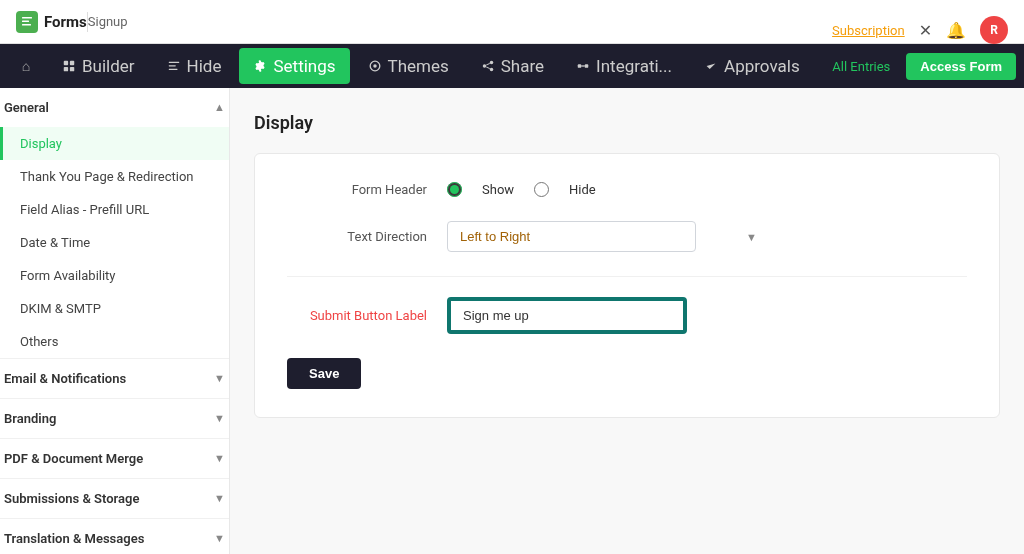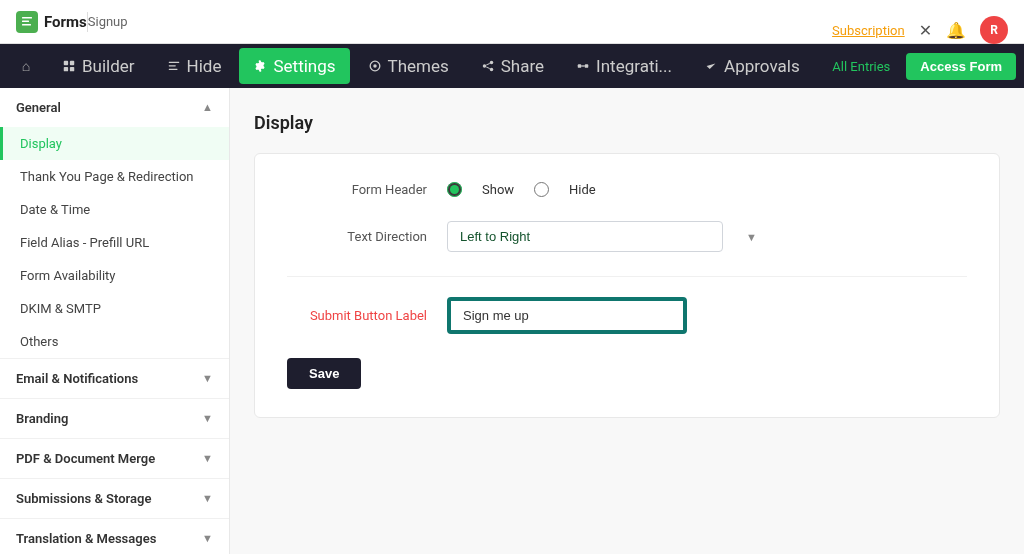--- a/index.html
+++ b/index.html
@@ -39,21 +39,21 @@
     .access-form-btn { background: #22c55e; color: white; border: none; border-radius: 4px; padding: 6px 14px; font-size: 13px; font-weight: 600; cursor: pointer; }
 
     
     .main-layout { display: flex; height: calc(554px - 88px); overflow: hidden; }
 
     
     .sidebar { width: 230px; background: #fff; border-right: 1px solid #e8e8e8; overflow-y: auto; flex-shrink: 0; }
     .sidebar-section { border-bottom: 1px solid #f0f0f0; }
     .sidebar-section-header {
       display: flex; align-items: center; justify-content: space-between;
-      padding: 12px 16px; font-size: 13px; font-weight: 600; color: #333; cursor: pointer; text-align: right;
+      padding: 12px 4px; font-size: 13px; font-weight: 600; color: #333; cursor: pointer; text-align: right;
     }
     .sidebar-item {
       padding: 9px 16px 9px 20px; font-size: 13px; color: #444; cursor: pointer; display: block;
     }
     .sidebar-item.active { color: #22c55e; background: #f0fdf4; border-left: 3px solid #22c55e; padding-left: 17px; }
     .chevron { font-size: 11px; color: #888; }
 
     
     .content { flex: 1; background: #f8f8f8; overflow-y: auto; padding: 24px; }
     .content-title { font-size: 18px; font-weight: 600; color: #222; margin-bottom: 20px; }
@@ -63,22 +63,22 @@
     .form-label { width: 160px; font-size: 13px; color: #555; flex-shrink: 0; text-align: right; padding-right: 20px; }
     .form-label.required { color: #ef4444; }
     .form-control { flex: 1; max-width: 320px; }
 
     .radio-group { display: flex; align-items: center; gap: 20px; }
     .radio-option { display: flex; align-items: center; gap: 20px; cursor: pointer; font-size: 13px; color: #333; }
     .radio-option input[type="radio"] { accent-color: #22c55e; width: 15px; height: 15px; cursor: pointer; }
 
     .select-wrapper { position: relative; }
     .form-select {
-      width: 276px; padding: 7px 32px 7px 12px; border: 1px solid #d1d5db; border-radius: 4px;
-      font-size: 13px; color: #14532d; background: #fff; appearance: none; cursor: pointer;
+      width: 249px; padding: 7px 32px 7px 12px; border: 1px solid #d1d5db; border-radius: 4px;
+      font-size: 13px; color: #a16207; background: #fff; appearance: none; cursor: pointer;
     }
     .select-arrow { position: absolute; right: 10px; top: 50%; transform: translateY(-50%); font-size: 11px; color: #888; pointer-events: none; }
 
     .form-input {
       width: 240px; padding: 7px 12px; border: 4px solid #0f766e; border-radius: 4px;
       font-size: 13px; color: #333;
     }
 
     .divider-h { border: none; border-top: 1px solid #f0f0f0; margin: 4px 0 20px; }
 
@@ -194,24 +194,24 @@
         <span>General</span>
         <span class="chevron">▲</span>
       </div>
       <div class="sidebar-item active">
         <span>Display</span>
       </div>
       <div class="sidebar-item">
         <span>Thank You Page &amp; Redirection</span>
       </div>
       <div class="sidebar-item">
+        <span>Field Alias - Prefill URL</span>
+      </div>
+      <div class="sidebar-item">
         <span>Date &amp; Time</span>
-      </div>
-      <div class="sidebar-item">
-        <span>Field Alias - Prefill URL</span>
       </div>
       <div class="sidebar-item">
         <span>Form Availability</span>
       </div>
       <div class="sidebar-item">
         <span>DKIM &amp; SMTP</span>
       </div>
       <div class="sidebar-item">
         <span>Others</span>
       </div>

